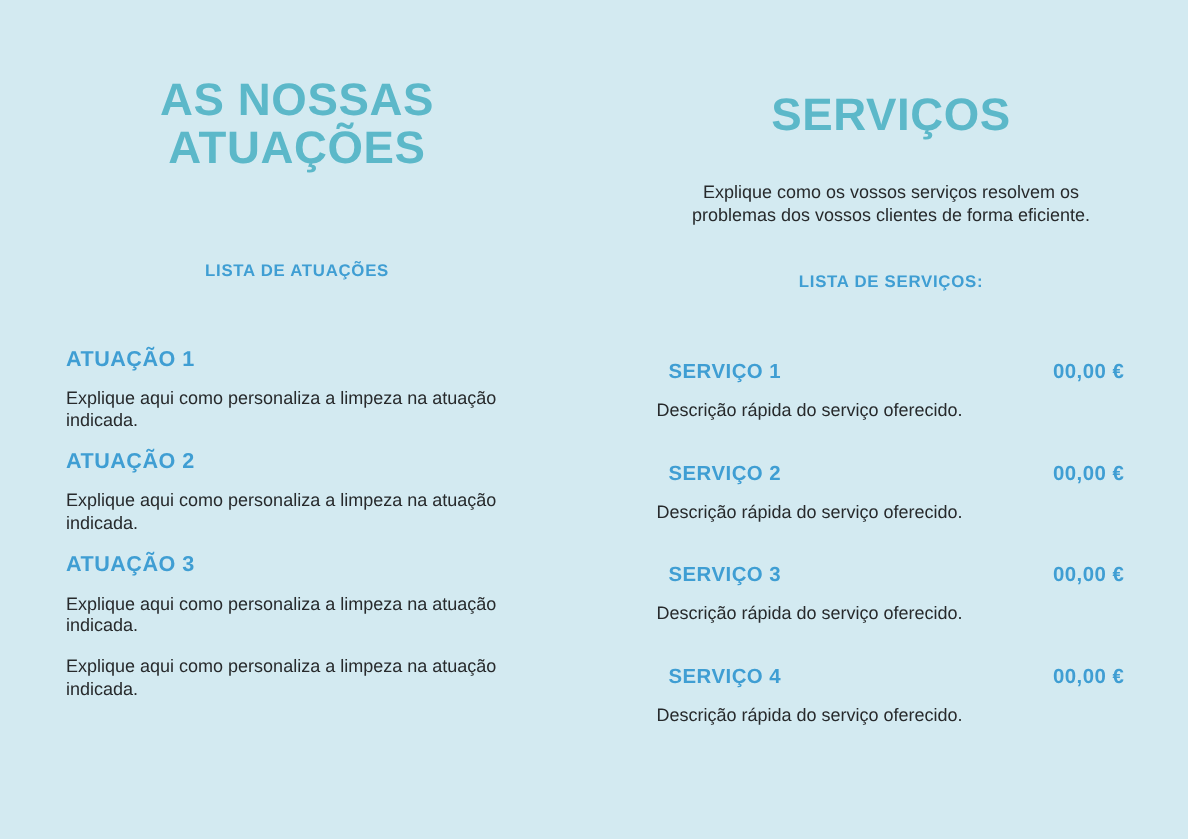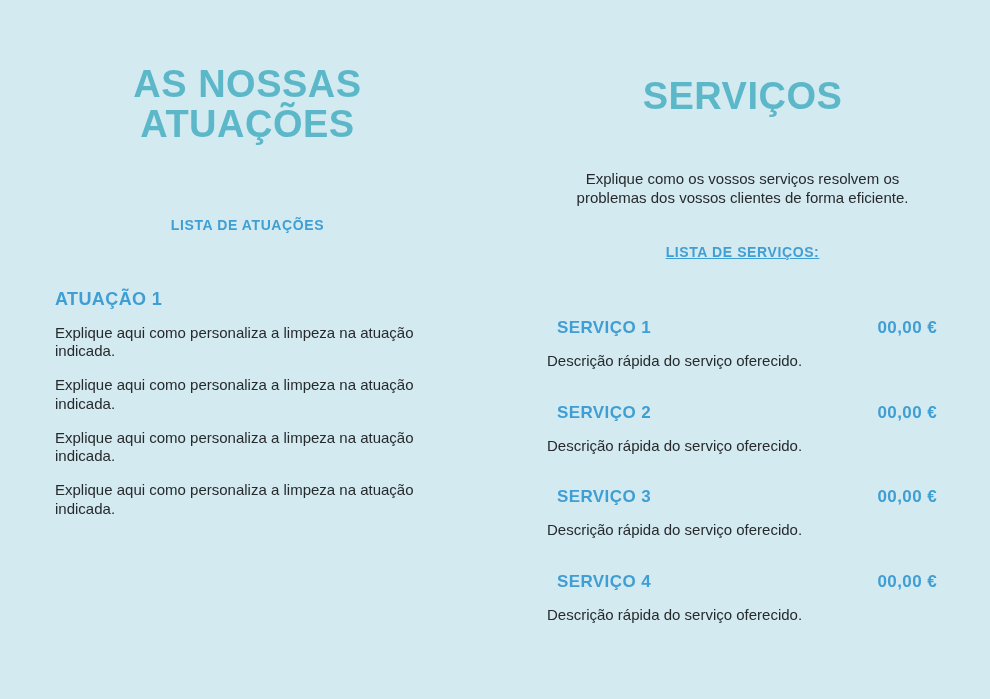--- a/index.html
+++ b/index.html
@@ -45,34 +45,34 @@
   .col-right .big-title {
     margin: 76px auto 0;
   }
 
   
   .subtitle {
     font-size: 15px;
     line-height: 1.25;
     text-align: center;
     max-width: 372px;
-    margin: 54px auto 0;
+    margin: 36px auto 0;
     color: var(--dark);
   }
 
   
   .list-heading {
     color: var(--blue);
     font-weight: bold;
     font-size: 14px;
     letter-spacing: 0.6px;
     text-align: center;
   }
   .col-left .list-heading  { margin-top: 72px; }
-  .col-right .list-heading { margin-top: 36px; text-decoration: underline; }
+  .col-right .list-heading { margin-top: 36px; }
 
   
   .atuacao-list {
     margin: 56px 40px 0 55px;
     max-width: 400px;
   }
   .atuacao-item { margin-bottom: 13px; }
   .atuacao-label {
     color: var(--blue);
     font-weight: bold;
@@ -121,23 +121,25 @@
     <h1 class="big-title">AS NOSSAS ATUAÇÕES</h1>
 
     <h2 class="list-heading">LISTA DE ATUAÇÕES</h2>
 
     <div class="atuacao-list">
       <div class="atuacao-item">
         <div class="atuacao-label">ATUAÇÃO 1</div>
         <div class="atuacao-desc">Explique aqui como personaliza a limpeza na atuação indicada.</div>
       </div>
       <div class="atuacao-item">
+        <div class="atuacao-label">ATUAÇÃO 2</div>
         <div class="atuacao-desc">Explique aqui como personaliza a limpeza na atuação indicada.</div>
       </div>
       <div class="atuacao-item">
+        <div class="atuacao-label">ATUAÇÃO 3</div>
         <div class="atuacao-desc">Explique aqui como personaliza a limpeza na atuação indicada.</div>
       </div>
       <div class="atuacao-item">
         <div class="atuacao-desc">Explique aqui como personaliza a limpeza na atuação indicada.</div>
       </div>
     </div>
   </div>
 
   <div class="col col-right">
     <h1 class="big-title">SERVIÇOS</h1>

